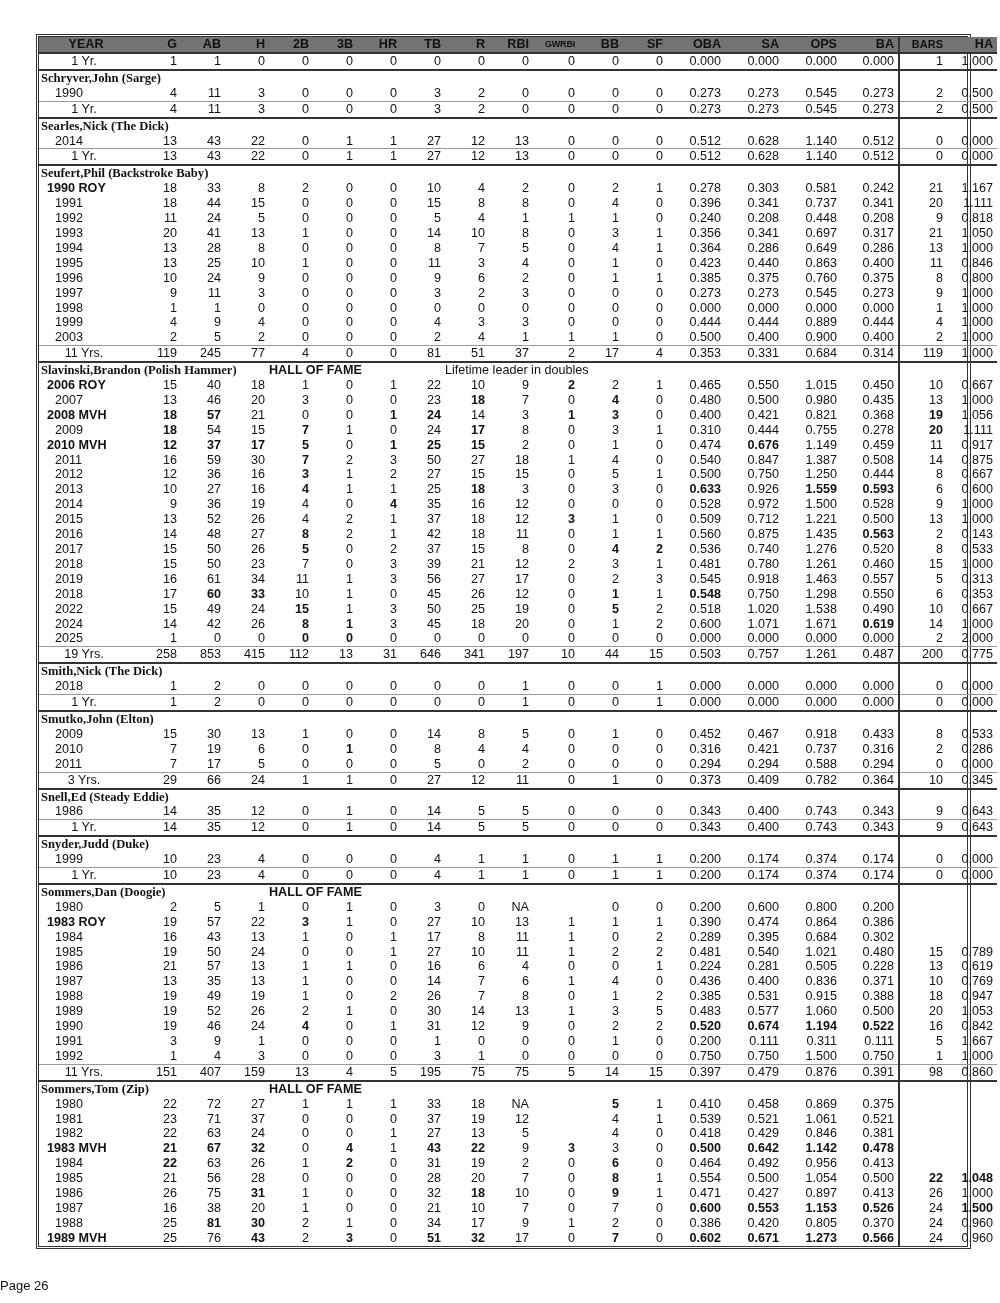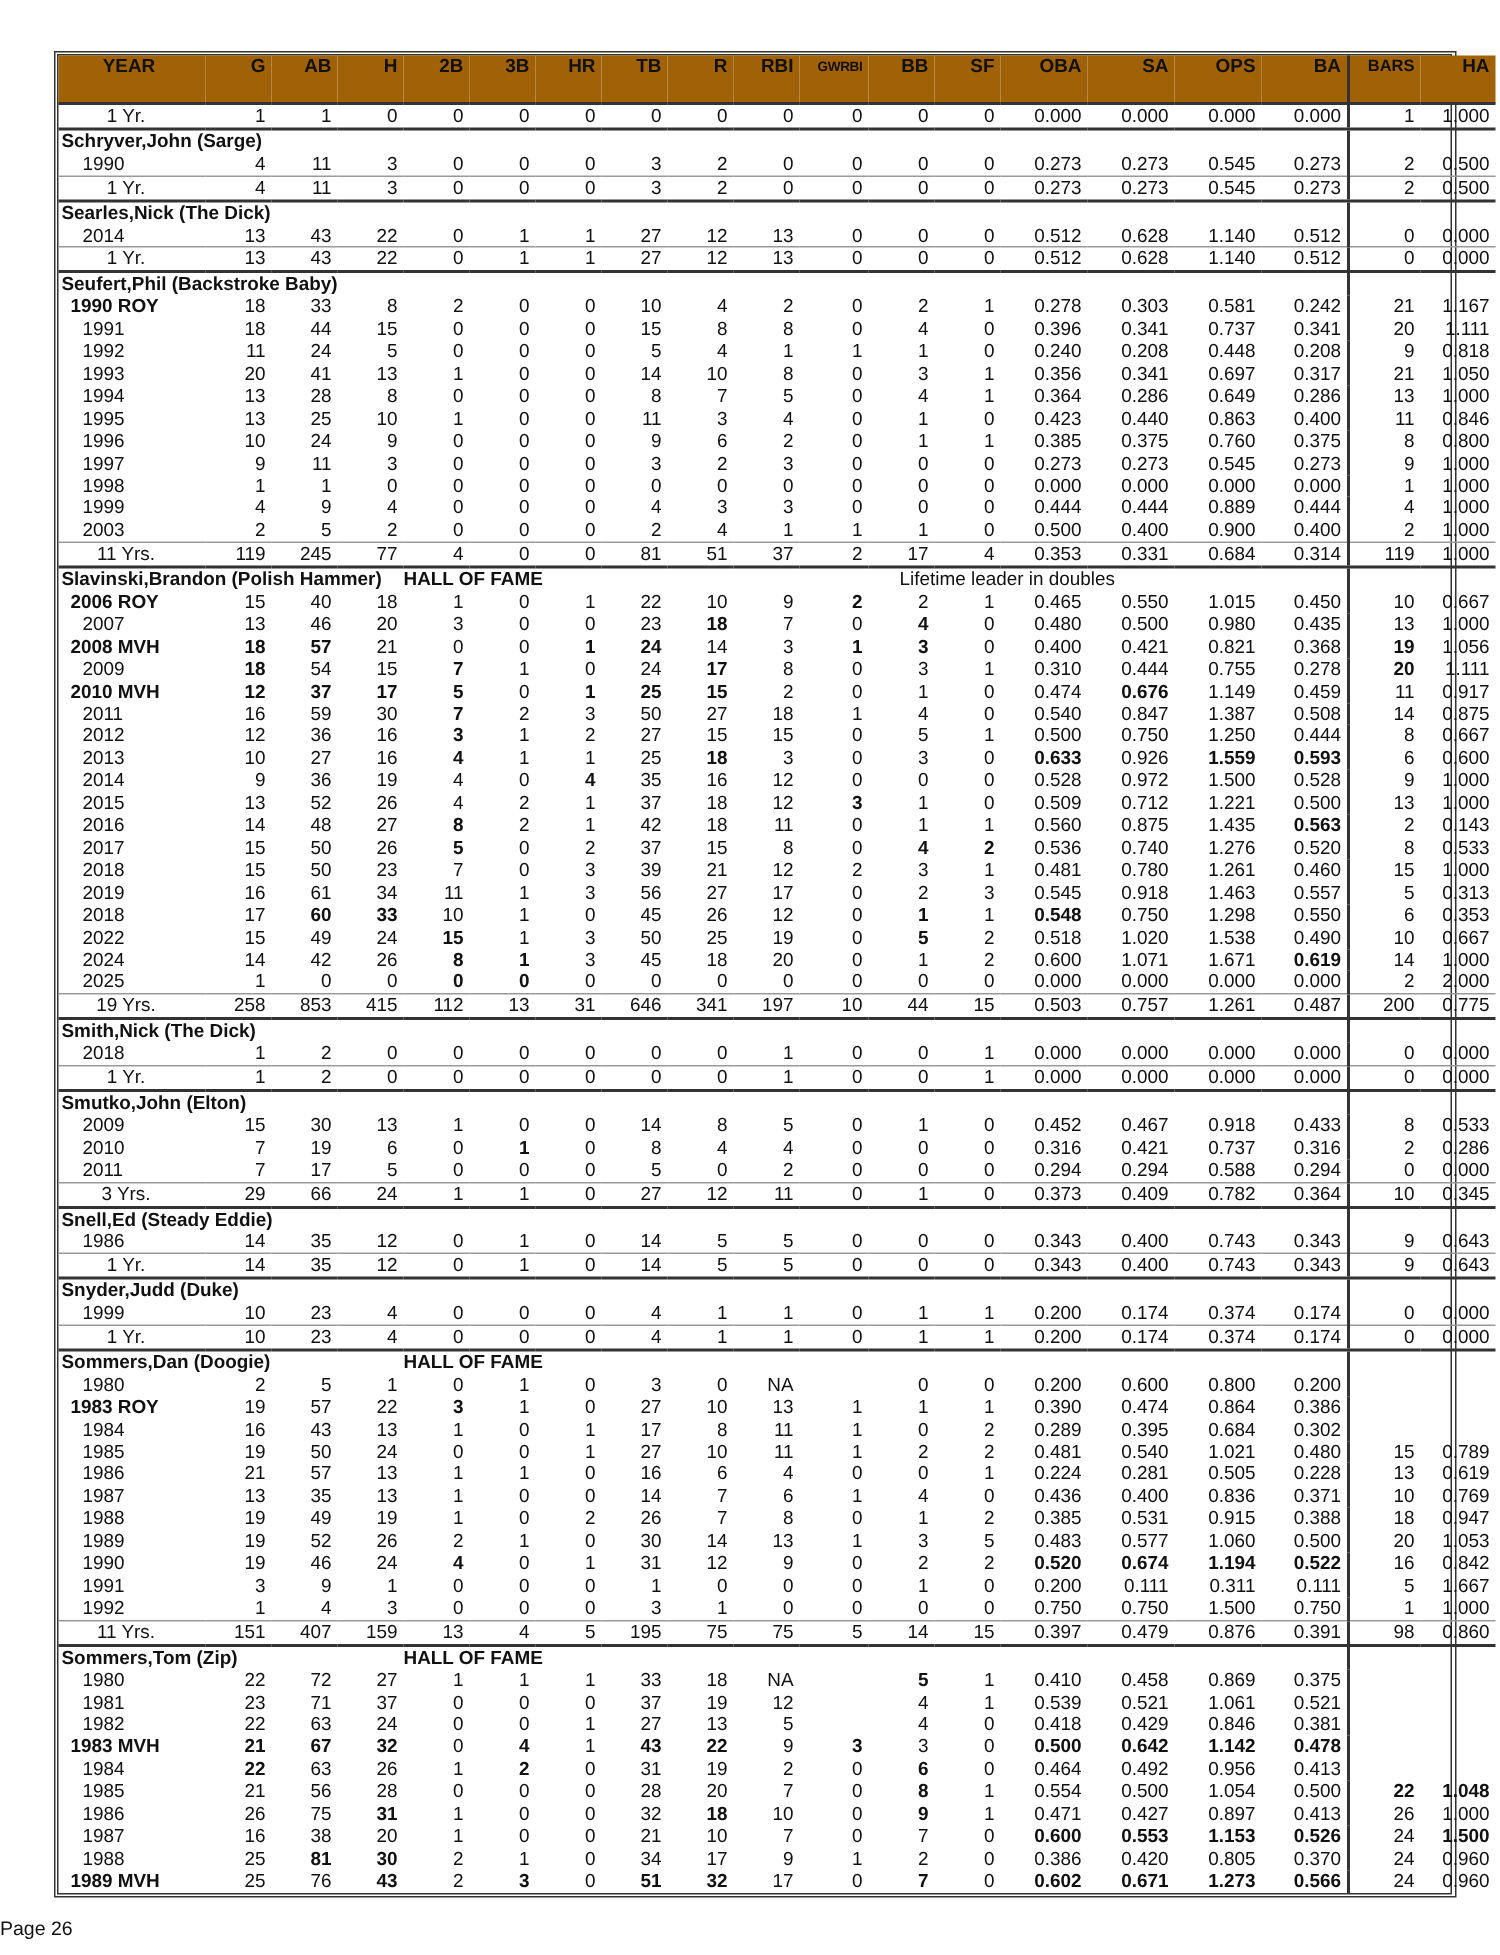--- a/index.html
+++ b/index.html
@@ -5,33 +5,33 @@
   html, body { margin:0; padding:0; background:#fff; }
   body { width:1000px; height:1303px; position:relative; font-family:"Liberation Sans", sans-serif; color:#111; }
   .frame { position:absolute; left:36px; top:34px; width:928px; border:3px double #333; border-right-width:4px; }
   table { border-collapse:collapse; width:100%; table-layout:fixed; font-size:12.6px; line-height:14.9px; }
   col.c-year { width:98px; }
   col.c-n { width:44px; }
   col.c-gw { width:46px; }
   col.c-r { width:58px; }
   col.c-bars { width:48px; }
   col.c-ha { width:50px; }
-  th { background:#a16207; font-weight:bold; font-size:12.6px; text-align:right; padding:0 4px 16px 0; border-bottom:2px solid #333; height:15px; }
+  th { background:#737373; font-weight:bold; font-size:12.6px; text-align:right; padding:0 4px 0 0; border-bottom:2px solid #333; height:15px; }
   th.yr { text-align:center; }
   th.gw { font-size:9px; letter-spacing:-0.2px; }
   th.bars { font-size:11px; }
   th.divl, td.divl { border-left:2px solid #333; }
   td { text-align:right; padding:0 4px 0 0; white-space:nowrap; height:14.9px; }
   td.yr { text-align:left; padding-left:16px; }
   td.yr.bold { padding-left:8px; }
   td.yr.tot { text-align:center; padding-right:24px; }
   tr.total td { border-top:1px solid #999; border-bottom:2px solid #333; }
-  tr.player td.name { text-align:left; font-weight:bold; padding-left:2px; overflow:visible; }
+  tr.player td.name { text-align:left; font-weight:bold; padding-left:2px; overflow:visible;font-family:Liberation Serif, serif; }
   tr.player td.note { text-align:left; font-weight:bold; overflow:visible; padding:0; }
-  tr.player td.note2 { text-align:center; overflow:visible; padding:0;margin-top:20px; }
+  tr.player td.note2 { text-align:left; overflow:visible; padding:0;margin-top:20px; }
   .b { font-weight:bold; }
   .footer { position:absolute; left:0; width:1000px; top:1278px; text-align:left; font-size:13px; }
 </style>
 </head>
 <body>
 
 <div class="frame">
   <table>
     <colgroup>
       <col class="c-year">

